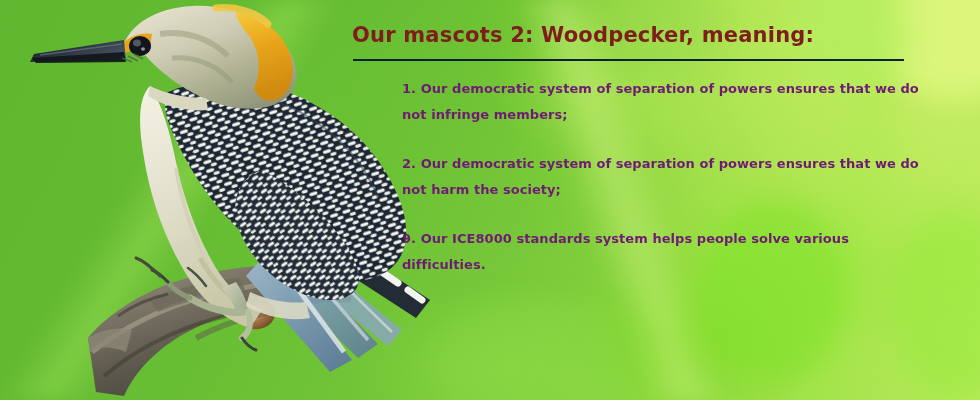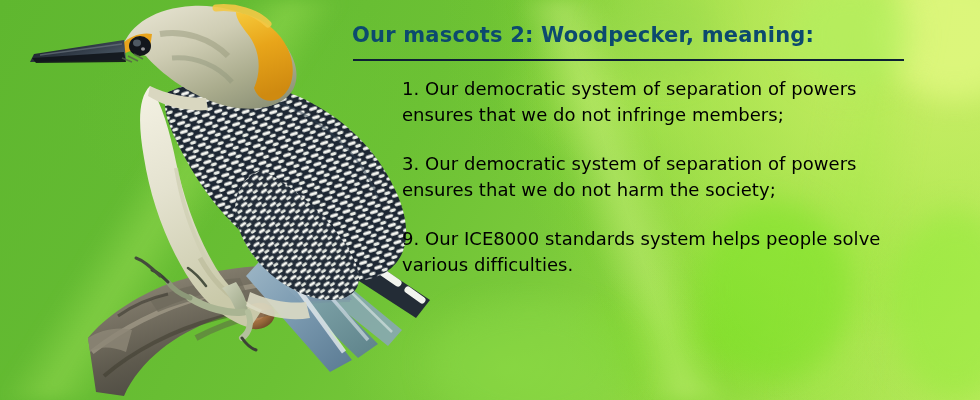--- a/index.html
+++ b/index.html
@@ -69,40 +69,41 @@
     position: absolute;
     left: 352px;
     top: 22px;
     width: 570px;
   }
   .headline {
     margin: 0;
     font-size: 21px;
     font-weight: bold;
     letter-spacing: 0.2px;
-    color: #0c4a6e;
+    color: #7f1d1d;
     line-height: 1.25;
     white-space: nowrap;
   }
   .rule {
     margin: 11px 0 0 1px;
     width: 551px;
     height: 2px;
     background: #0d2034;
   }
   .paragraphs {
     margin: 15px 0 0 50px;
   }
   .para {
     margin: 0 0 23px 0;
-    font-size: 18px;
+    font-size: 13px;
     line-height: 26px;
-    color: #000000;
+    color: #701a75;
     letter-spacing: 0.05px;
     max-width: 520px;
+    font-weight: bold;
   }
   .para:last-child { margin-bottom: 0; }
 </style>
 </head>
 <body>
 
 <div class="banner">
 
   <div class="photo-bg"></div>
   <div class="bokeh" style="left:880px;top:-30px;width:150px;height:130px;background:rgba(225,248,130,0.75);"></div>
@@ -251,18 +252,18 @@
 
       <path d="M250,292 C268,300 288,304 306,302 L310,318 C288,322 264,316 246,306 Z" fill="#dcdac4" opacity="0.9"></path>
     </svg>
   </div>
 
   <div class="content">
     <h1 class="headline">Our mascots 2: Woodpecker, meaning:</h1>
     <div class="rule"></div>
     <div class="paragraphs">
       <p class="para">1. Our democratic system of separation of powers ensures that we do not infringe members;</p>
-      <p class="para">3. Our democratic system of separation of powers ensures that we do not harm the society;</p>
+      <p class="para">2. Our democratic system of separation of powers ensures that we do not harm the society;</p>
       <p class="para">9. Our ICE8000 standards system helps people solve various difficulties.</p>
     </div>
   </div>
 
 </div>
 
 </body></html>

